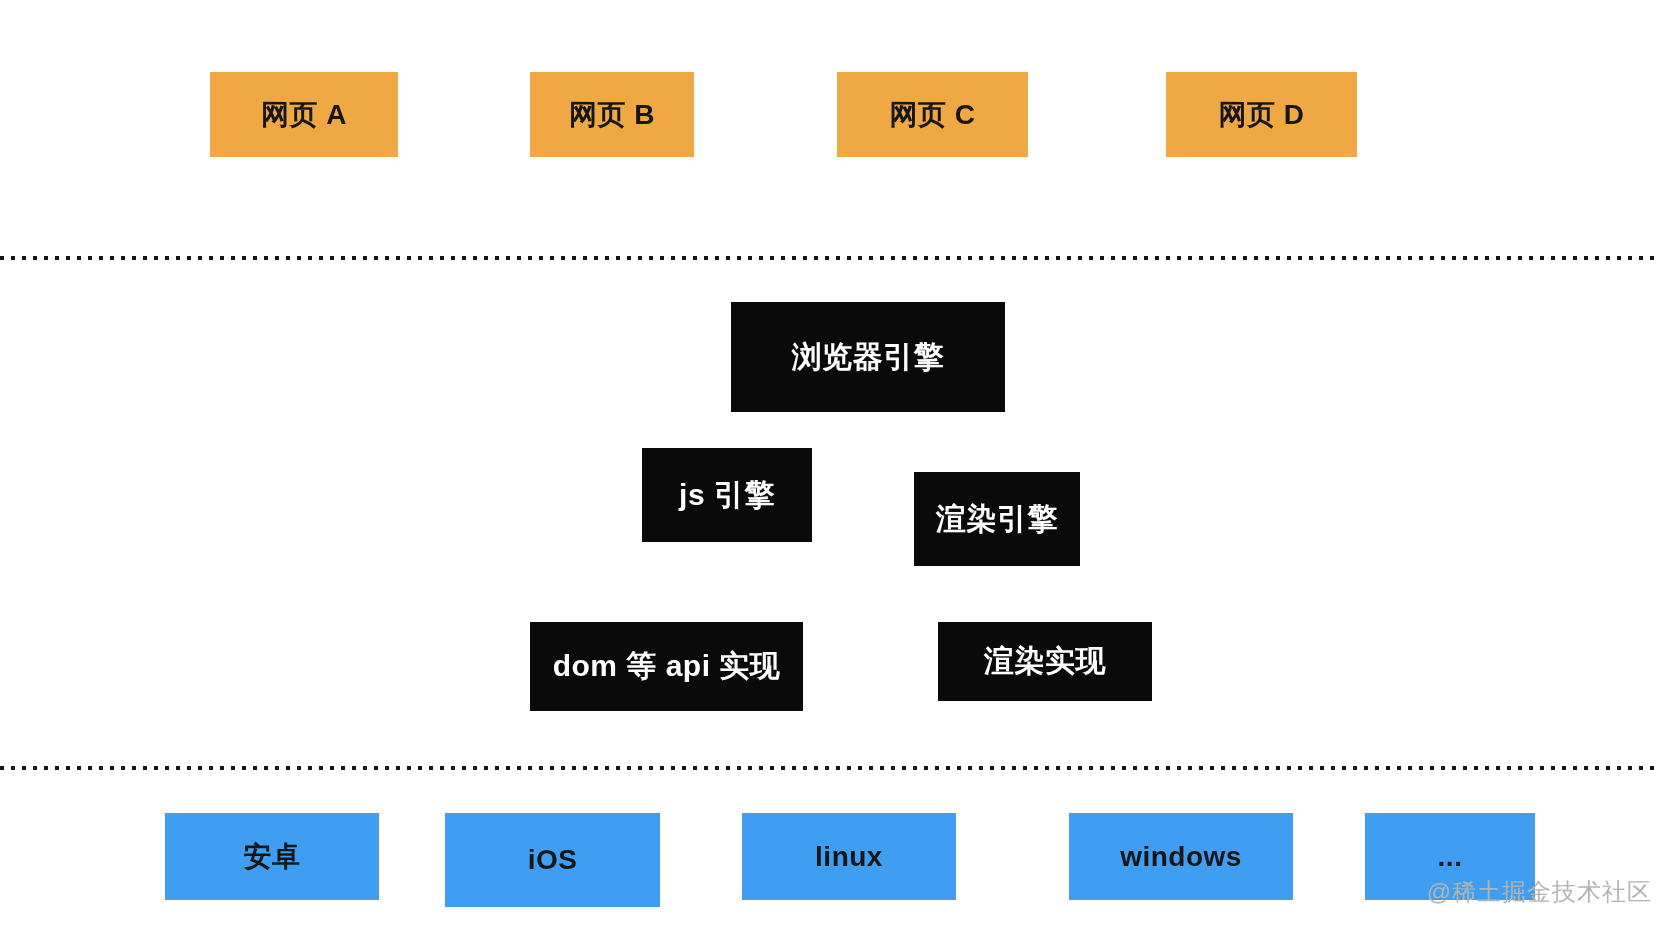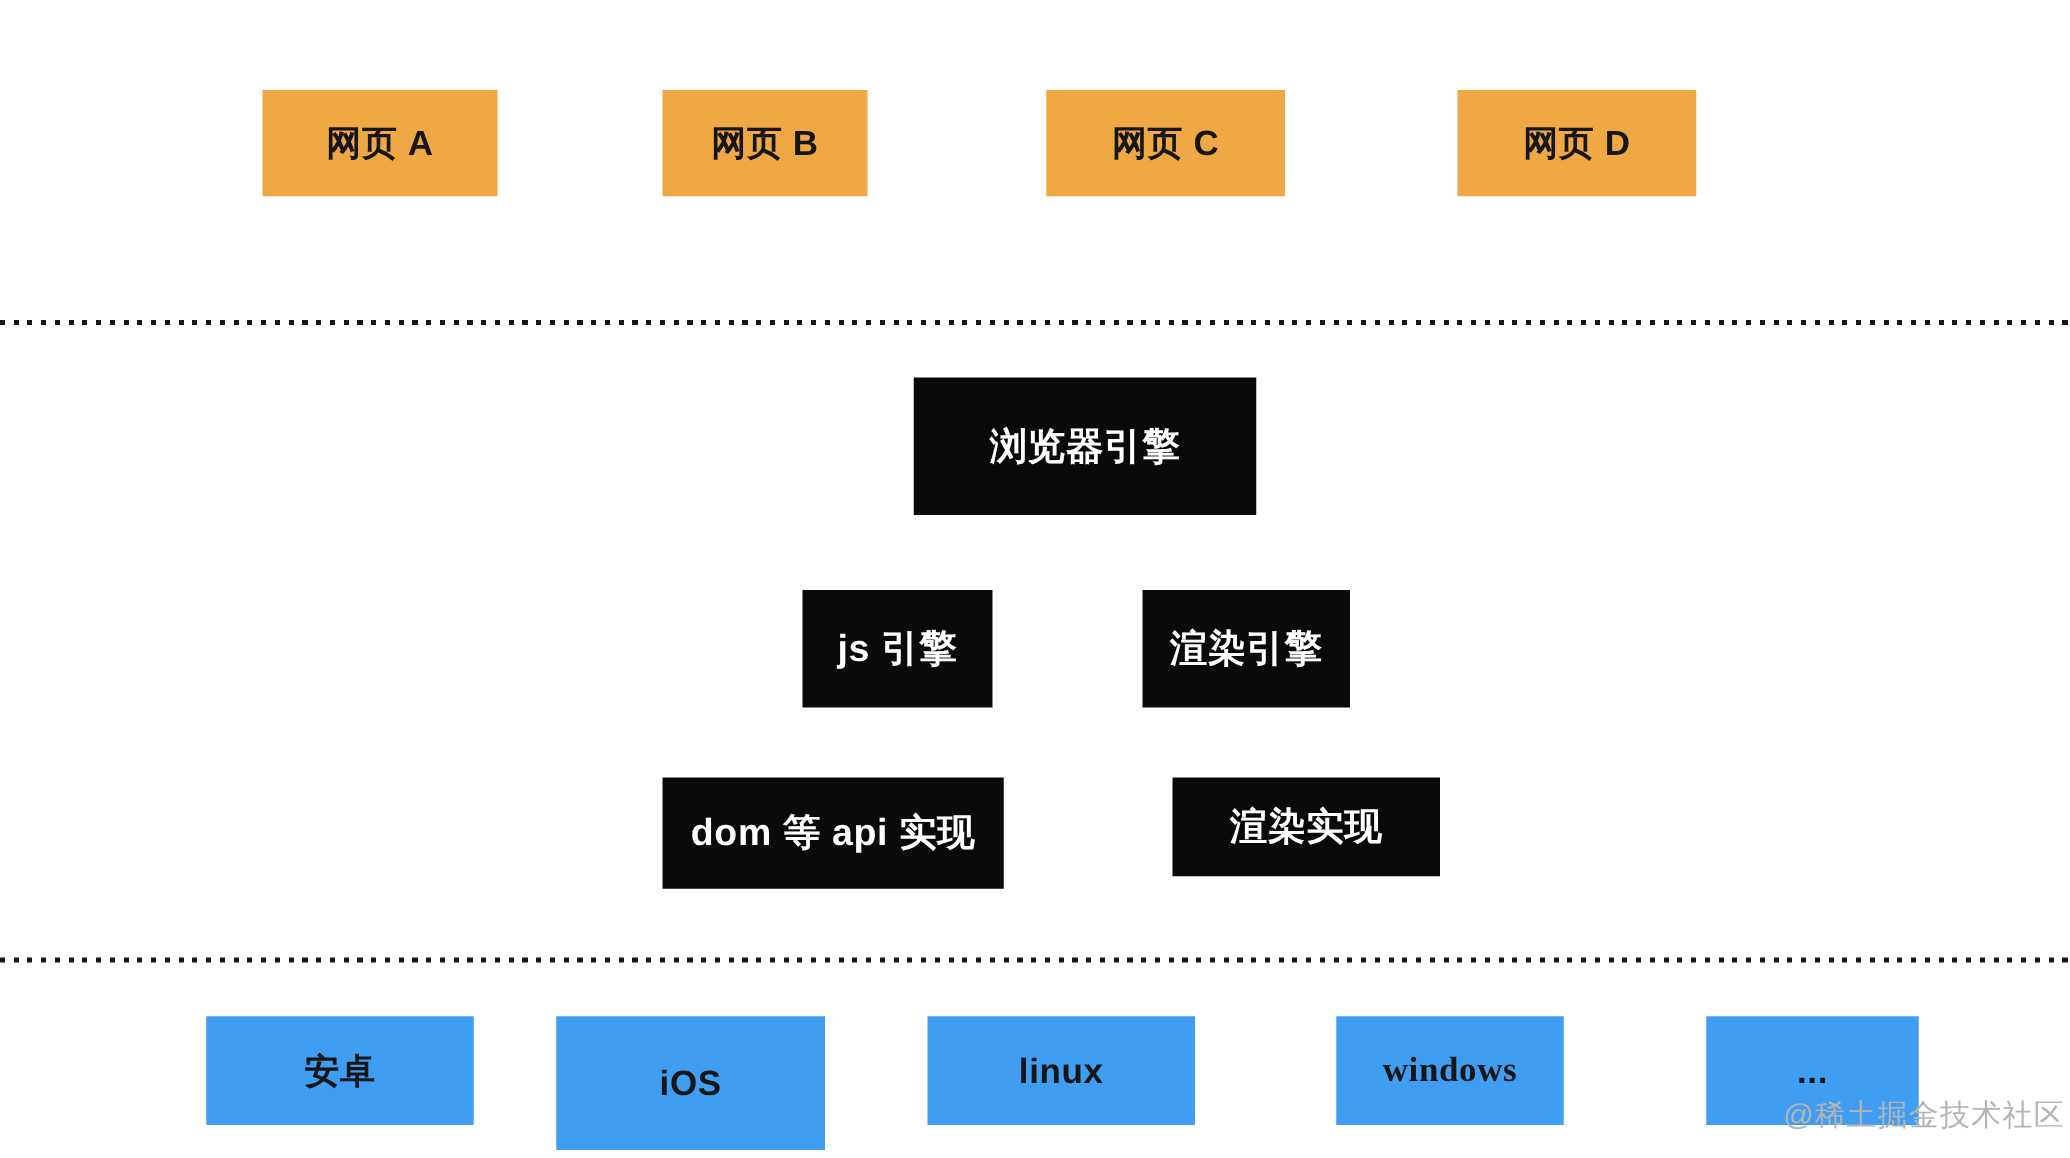--- a/index.html
+++ b/index.html
@@ -66,30 +66,30 @@
   #webpage-a { left: 210px;  top: 72px; width: 188px; height: 85px; }
   #webpage-b { left: 530px;  top: 72px; width: 164px; height: 85px; }
   #webpage-c { left: 837px;  top: 72px; width: 191px; height: 85px; }
   #webpage-d { left: 1166px; top: 72px; width: 191px; height: 85px; }
 
   #divider-top    { top: 256px; }
   #divider-bottom { top: 766px; }
 
   
   #browser-engine { left: 731px; top: 302px; width: 274px; height: 110px; }
-  #js-engine        { left: 642px; top: 472px; width: 152px; height: 94px; }
+  #js-engine        { left: 642px; top: 448px; width: 170px; height: 94px; }
   #rendering-engine { left: 914px; top: 472px; width: 166px; height: 94px; }
   #dom-api-impl   { left: 530px; top: 622px; width: 273px; height: 89px; }
   #rendering-impl { left: 938px; top: 622px; width: 214px; height: 79px; }
 
   
   #platform-android  { left: 165px;  top: 785px; width: 214px; height: 87px; }
-  #platform-ios      { left: 445px;  top: 785px; width: 215px; height: 107px; }
+  #platform-ios      { left: 445px;  top: 785px; width: 215px; height: 94px; }
   #platform-linux    { left: 742px;  top: 785px; width: 214px; height: 87px; }
-  #platform-windows  { left: 1069px; top: 785px; width: 182px; height: 87px; font-family: Liberation Serif, serif; }
+  #platform-windows  { left: 1069px; top: 785px; width: 224px; height: 87px; }
   #platform-ellipsis { left: 1365px; top: 785px; width: 170px; height: 87px; }
 </style>
 </head>
 <body>
 
 <div class="stage">
 
   <div class="node webpage" id="webpage-a">
     <span>网页 A</span>
   </div>

